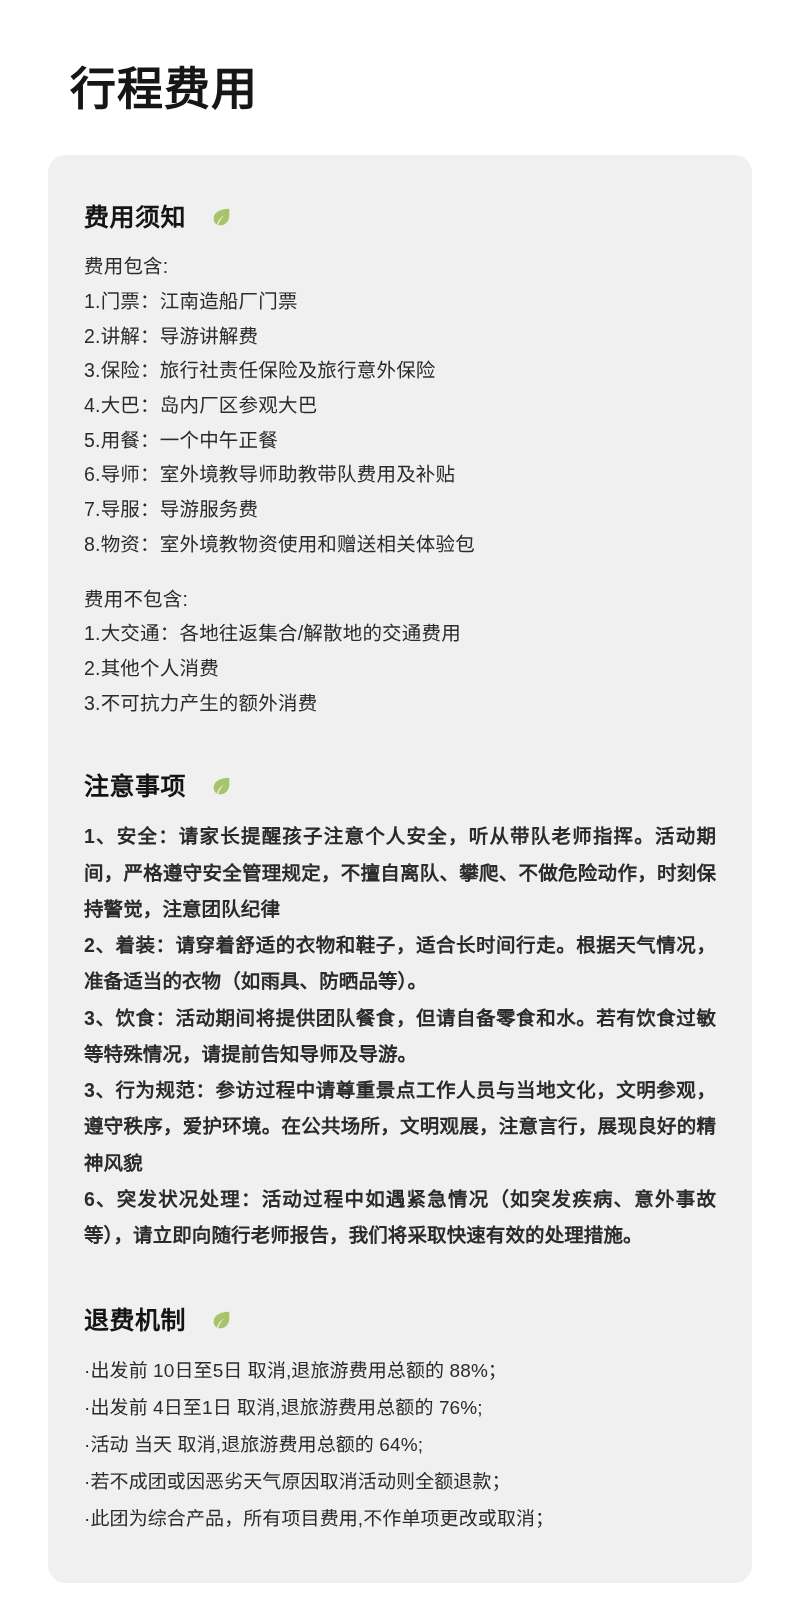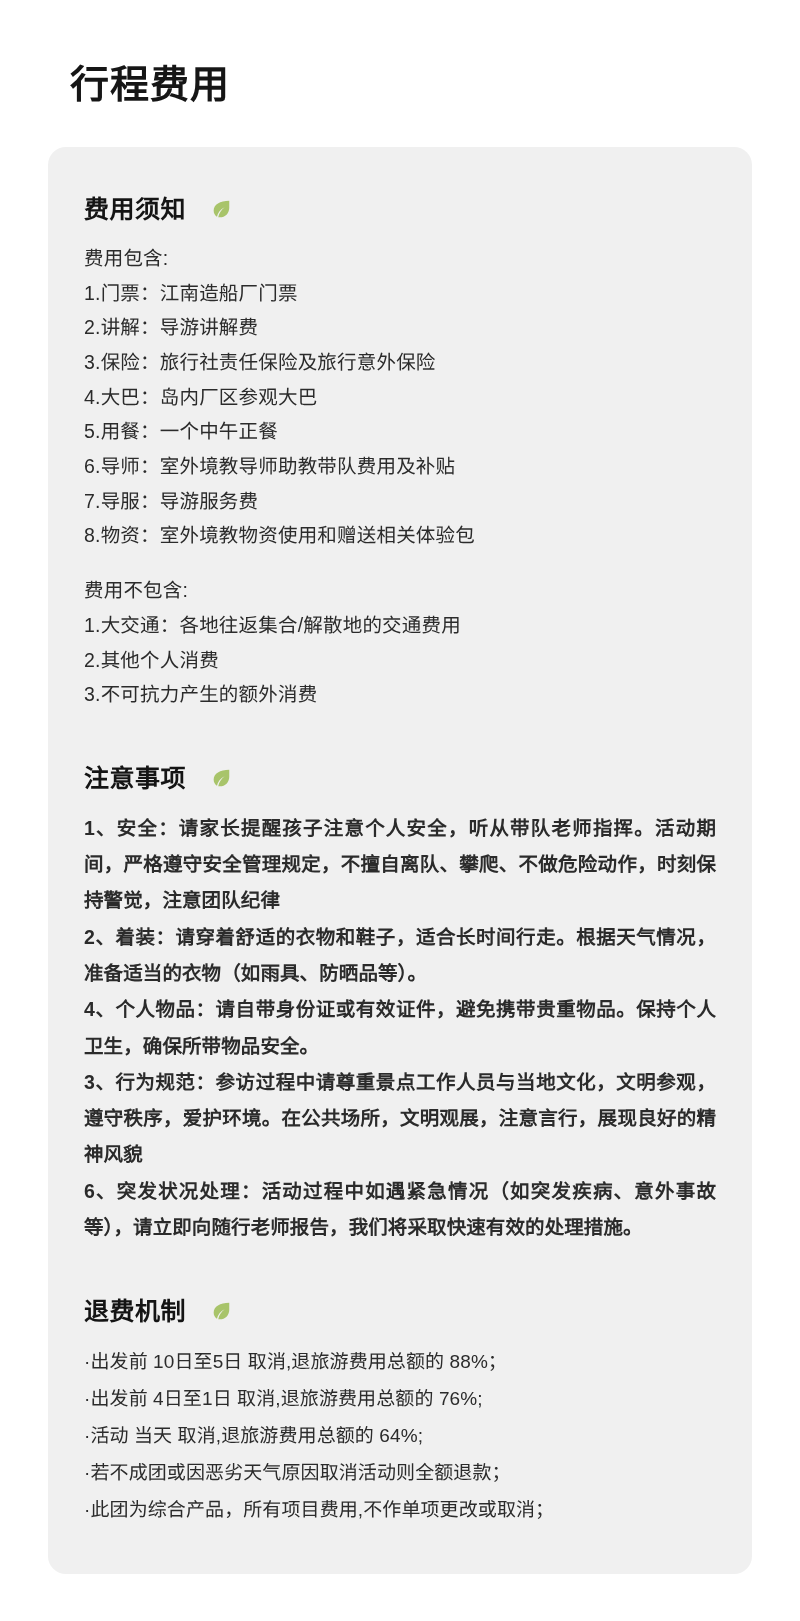--- a/index.html
+++ b/index.html
@@ -15,21 +15,21 @@
     -webkit-font-smoothing: antialiased;
   }
   .page {
     width: 800px;
     min-height: 1621px;
     box-sizing: border-box;
     padding: 0;
     position: relative;
   }
   .page-title {
-    font-size: 39px;
+    font-size: 46px;
     font-weight: bold;
     letter-spacing: 1px;
     color: #161616;
     margin: 0;
     padding: 62px 0 0 70px;
     line-height: 1.2;
   }
   .card {
     margin: 38px 48px 40px 48px;
     background: #f0f0f0;
@@ -129,21 +129,21 @@
       <div class="section-head">
         <h2>注意事项</h2>
         <span class="leaf-icon">
           <svg viewBox="0 0 24 24" width="22" height="22" aria-hidden="true">
             <path d="M21 3C11 3 4 7 4 14c0 3 1.6 5.4 3.6 6.4C8.4 16 11.4 12.4 16 10c-3.6 2.8-6.2 6.4-7 11 6.8 1 12-4 12-10.5C21 8 21 5 21 3z" fill="#a8c46a"></path>
           </svg>
         </span>
       </div>
       <p class="notes-text">1、安全：请家长提醒孩子注意个人安全，听从带队老师指挥。活动期间，严格遵守安全管理规定，不擅自离队、攀爬、不做危险动作，时刻保持警觉，注意团队纪律</p>
       <p class="notes-text">2、着装：请穿着舒适的衣物和鞋子，适合长时间行走。根据天气情况，准备适当的衣物（如雨具、防晒品等）。</p>
-      <p class="notes-text">4、个人物品：请自带身份证或有效证件，避免携带贵重物品。保持个人卫生，确保所带物品安全。</p>
+      <p class="notes-text">3、饮食：活动期间将提供团队餐食，但请自备零食和水。若有饮食过敏等特殊情况，请提前告知导师及导游。</p>
       <p class="notes-text">3、行为规范：参访过程中请尊重景点工作人员与当地文化，文明参观，遵守秩序，爱护环境。在公共场所，文明观展，注意言行，展现良好的精神风貌</p>
       <p class="notes-text">6、突发状况处理：活动过程中如遇紧急情况（如突发疾病、意外事故等），请立即向随行老师报告，我们将采取快速有效的处理措施。</p>
     </div>
 
     <div class="section">
       <div class="section-head">
         <h2>退费机制</h2>
         <span class="leaf-icon">
           <svg viewBox="0 0 24 24" width="22" height="22" aria-hidden="true">
             <path d="M21 3C11 3 4 7 4 14c0 3 1.6 5.4 3.6 6.4C8.4 16 11.4 12.4 16 10c-3.6 2.8-6.2 6.4-7 11 6.8 1 12-4 12-10.5C21 8 21 5 21 3z" fill="#a8c46a"></path>

